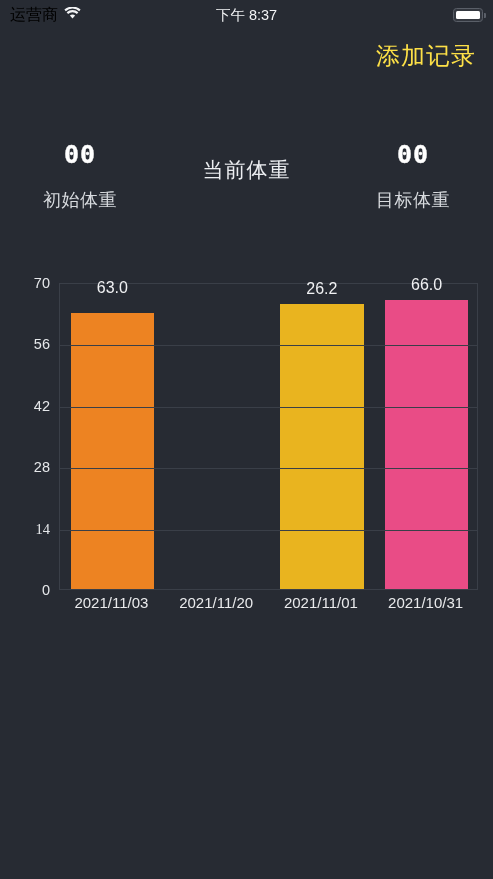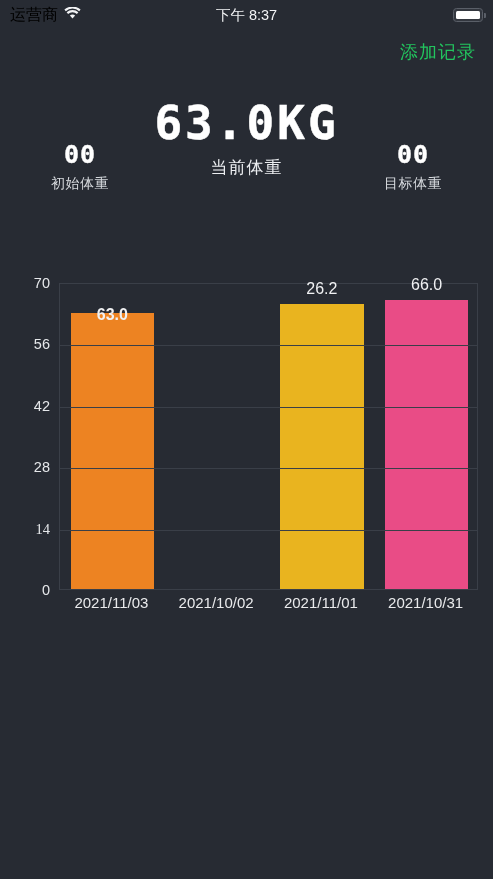--- a/index.html
+++ b/index.html
@@ -41,50 +41,50 @@
   }
   .battery-cap {
     position:absolute; right:-3.5px; top:4px;
     width:2px; height:5px; background:#5a5f68; border-radius:0 1px 1px 0;
   }
 
   
   .navbar { position:absolute; top:36px; left:0; width:493px; height:36px; }
   .add-record {
     position:absolute; right:17px; top:4px;
-    color:#22c55e; font-size:18px; letter-spacing:1px;
+    color:#fde047; font-size:24px; letter-spacing:1px;
     background:none; border:none; cursor:pointer;
     font-family:Liberation Mono, monospace;
   }
 
   
   .summary { position:absolute; top:96px; left:0; width:493px; height:120px; }
   .main-weight {
     position:absolute; left:0; right:0; top:0;
     text-align:center;
     color:#ffffff;
     font-family:"DejaVu Sans Mono", monospace;
     font-size:46px; font-weight:700;
     letter-spacing:3px;
     -webkit-text-stroke:0.5px #ffffff;
   }
   .main-weight-label {
     position:absolute; left:0; right:0; top:60px;
-    text-align:center; color:#eceef1; font-size:17px; letter-spacing:1px;
+    text-align:center; color:#eceef1; font-size:21px; letter-spacing:1px;
   }
   .side-stat { position:absolute; top:44px; width:150px; text-align:center; }
   .side-stat.left  { left:5px; }
   .side-stat.right { right:5px; }
   .side-value {
     color:#ffffff;
     font-family:"DejaVu Sans Mono", monospace;
     font-size:25px; font-weight:700; letter-spacing:1px;
     -webkit-text-stroke:0.4px #ffffff;
   }
-  .side-label { margin-top:6px; color:#d7dade; font-size:14px; letter-spacing:0.5px; }
+  .side-label { margin-top:19px; color:#d7dade; font-size:18px; letter-spacing:0.5px; }
 
   
   .chart-wrap { position:absolute; left:0; top:268px; width:493px; height:360px; }
   .plot {
     position:absolute; left:59px; top:15px;
     width:419px; height:307px;
     border:1px solid #3a3f48;
   }
   .gridline { position:absolute; left:0; width:100%; height:1px; background:#3a3f48; }
   .ytick {
@@ -132,21 +132,20 @@
         <span class="battery-cap"></span>
       </span>
     </div>
   </div>
 
   <div class="navbar">
     <button class="add-record">添加记录</button>
   </div>
 
   <div class="summary">
-    <div class="main-weight">63.0KG</div>
     <div class="main-weight-label">当前体重</div>
 
     <div class="side-stat left">
       <div class="side-value">00</div>
       <div class="side-label">初始体重</div>
     </div>
 
     <div class="side-stat right">
       <div class="side-value">00</div>
       <div class="side-label">目标体重</div>
@@ -158,38 +157,38 @@
         <div class="ytick" style="top: 0px;">70</div>
         <div class="ytick" style="top: 61.4px;">56</div>
         <div class="ytick" style="top: 122.8px;">42</div>
         <div class="ytick" style="top: 184.2px;">28</div>
         <div class="ytick" style="top: 245.6px; font-family: Liberation Serif, serif;">14</div>
         <div class="ytick" style="top: 307px;">0</div>
       </div>
     <div class="plot">
       <div class="bars">
           <div class="bar-slot" style="left: 10.7369px; width: 83.2763px;">
-            <div class="bar-value" style="bottom: 265px; font-weight: bold;">63.0</div>
+            <div class="bar-value" style="bottom: 292px;">63.0</div>
             <div class="bar" style="height: 276.3px; background: rgb(237, 131, 34);"></div>
           </div>
           <div class="bar-slot" style="left: 220.237px; width: 83.2763px;">
             <div class="bar-value" style="bottom: 291.071px;">26.2</div>
             <div class="bar" style="height: 285.071px; background: rgb(233, 180, 31);"></div>
           </div>
           <div class="bar-slot" style="left: 324.987px; width: 83.2763px;">
             <div class="bar-value" style="bottom: 295.457px;">66.0</div>
             <div class="bar" style="height: 289.457px; background: rgb(233, 76, 134);"></div>
           </div>
         </div>
     <div class="gridline" style="top: 61.4px;"></div>
         <div class="gridline" style="top: 122.8px;"></div>
         <div class="gridline" style="top: 184.2px;"></div>
         <div class="gridline" style="top: 245.6px;"></div>
       </div>
     <div class="xlabels">
         <div class="xlabel" style="left: 0px; width: 104.75px;">2021/11/03</div>
-        <div class="xlabel" style="left: 104.75px; width: 104.75px;">2021/10/02</div>
+        <div class="xlabel" style="left: 104.75px; width: 104.75px;">2021/11/20</div>
         <div class="xlabel" style="left: 209.5px; width: 104.75px;">2021/11/01</div>
         <div class="xlabel" style="left: 314.25px; width: 104.75px;">2021/10/31</div>
       </div>
   </div>
 
 </div>
 
 </body></html>

